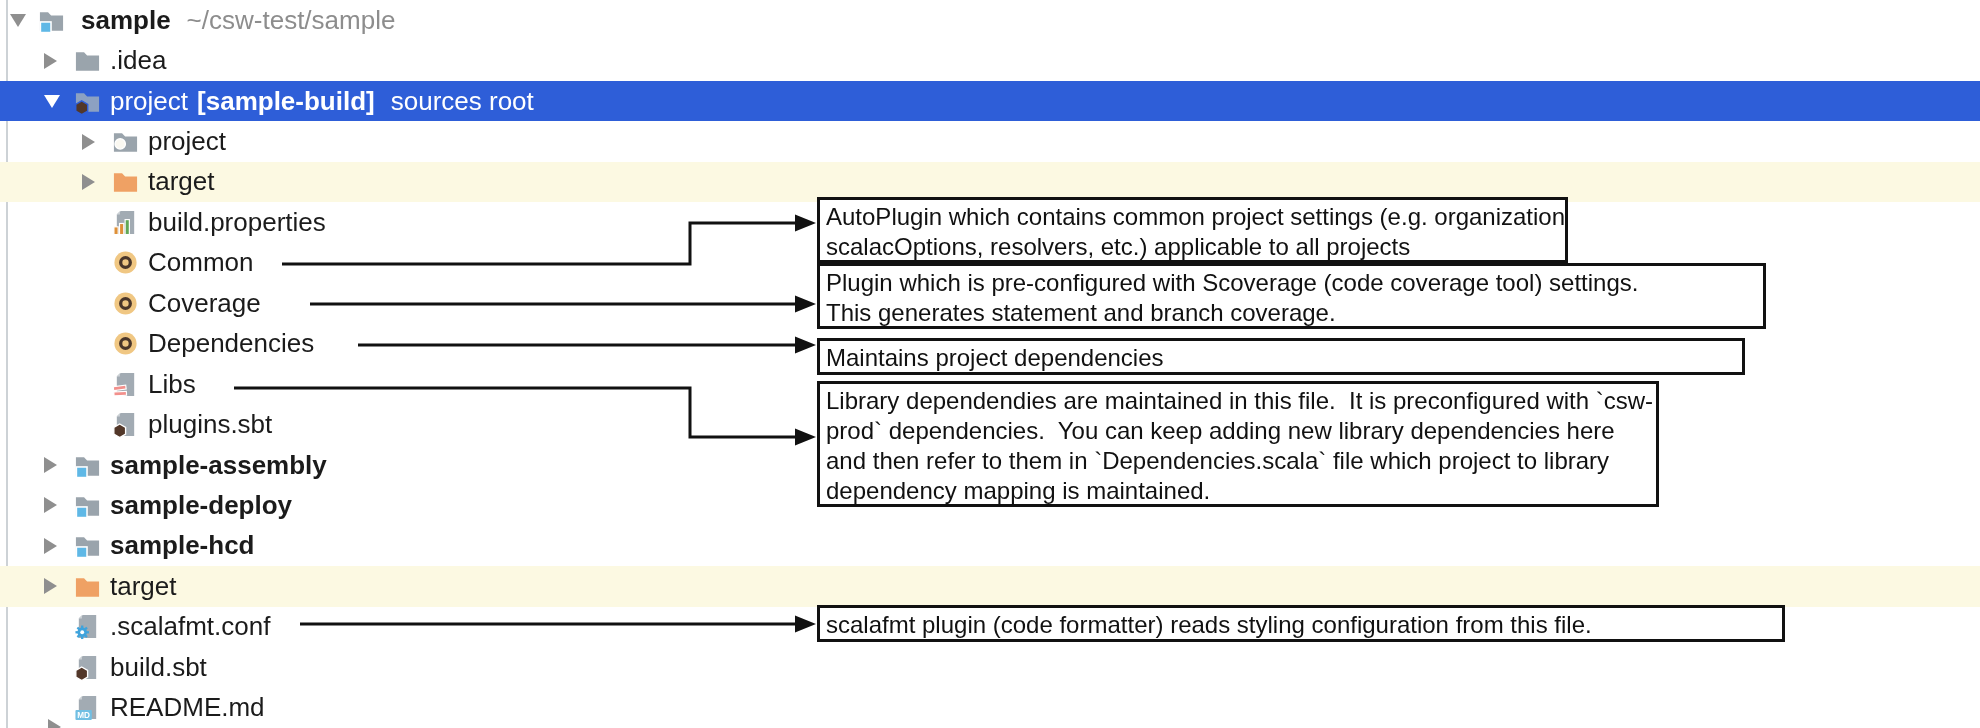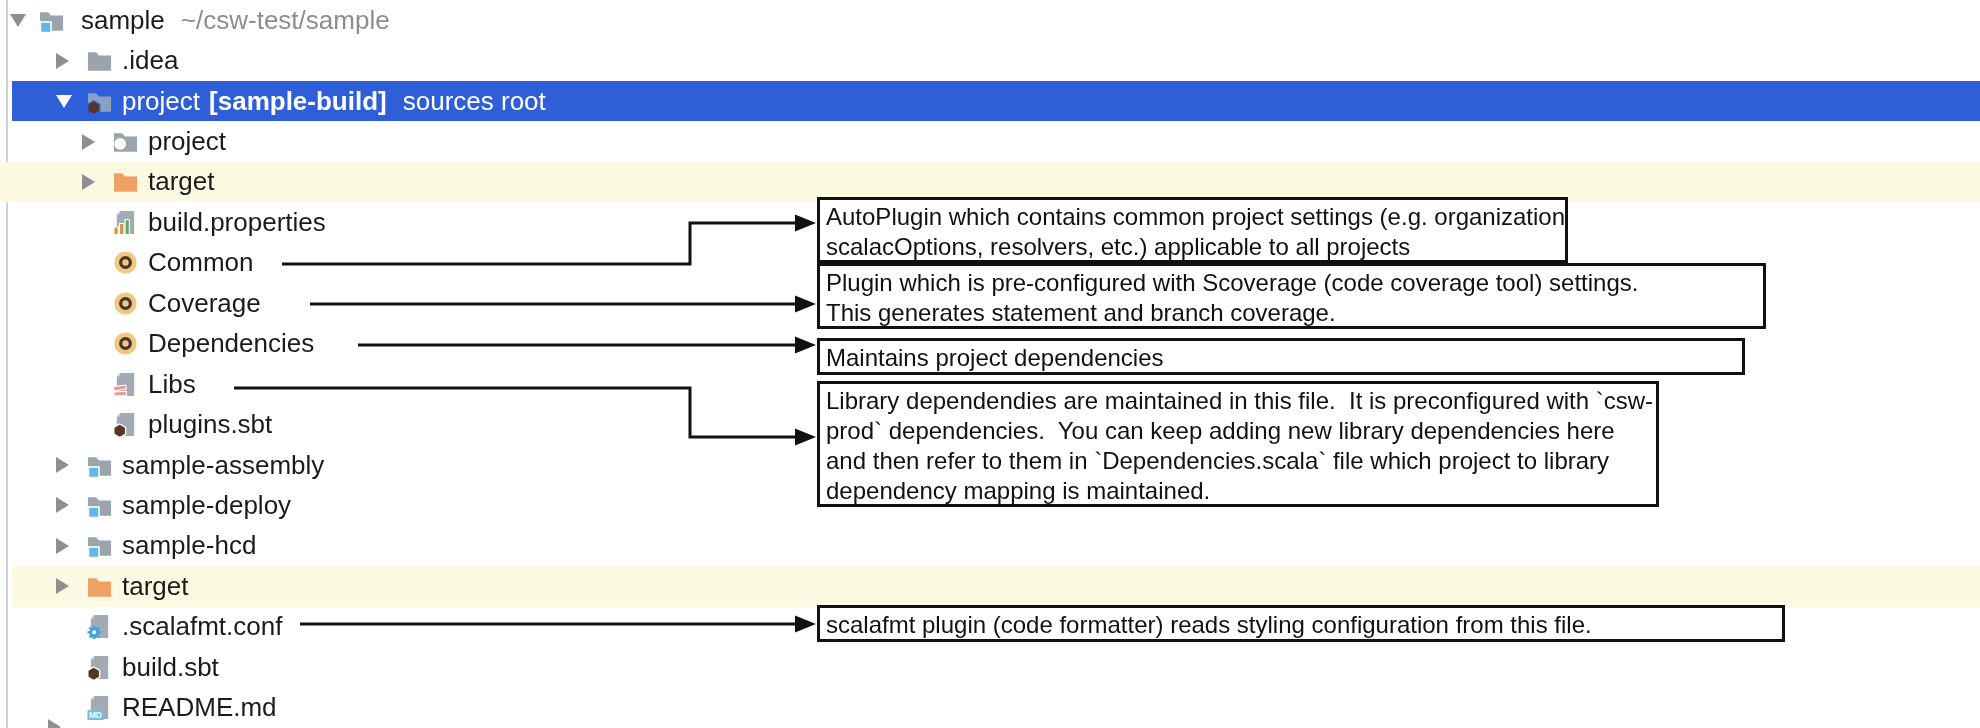--- a/index.html
+++ b/index.html
@@ -2,36 +2,36 @@
 <html style="--sel: #2E5ED8; --yellow: #FCF9E2; --ink-tree: #1B1B1B; --path: #8D8D8D; --chev: #8F8F8F; --ann: #111111;"><head>
 <meta charset="utf-8">
 <style>
   html,body{margin:0;padding:0;background:#fff;}
   .stage{position:relative;width:1980px;height:728px;background:#fff;overflow:hidden;
          font-family:"Liberation Sans","DejaVu Sans",sans-serif;}
   .guide{position:absolute;left:6px;top:0;width:2px;height:728px;background:#cdd2d6;z-index:0;}
   #tree{position:absolute;left:0;top:0;width:100%;z-index:1;}
   .row{display:flex;align-items:center;height:40.444px;font-size:26px;color:var(--ink-tree);white-space:nowrap;}
   .row.lvl0{padding-left:10px;}
-  .row.lvl1{padding-left:44px;margin-left:12px;}
+  .row.lvl1{padding-left:44px;}
   .row.lvl2{padding-left:82px;}
   .row.selected{background:var(--sel);color:#fff;}
   .row.highlight{background:var(--yellow);}
   .chev{width:30px;min-width:30px;display:flex;align-items:center;}
   .lvl0 .chev{width:28px;min-width:28px;}
   .tri-r{width:0;height:0;border-top:8px solid transparent;border-bottom:8px solid transparent;
          border-left:13px solid var(--chev);}
   .tri-d{width:0;height:0;border-left:8px solid transparent;border-right:8px solid transparent;
          border-top:13px solid var(--chev);}
   .selected .tri-d{border-top-color:#fff;}
   .icon{width:27px;height:27px;min-width:27px;margin-right:9px;display:flex;align-items:center;justify-content:center;}
   .lvl0 .icon{margin-right:16px;}
   .icon svg{width:27px;height:27px;overflow:visible;}
   .lbl{}
-  .bold{font-weight:normal;}
+  .bold{font-weight:bold;}
   .tag{font-weight:bold;margin-left:9px;}
   .sfx{margin-left:16px;color:var(--path);}
   .selected .sfx{color:#fff;}
   #arrows{position:absolute;left:0;top:0;z-index:2;pointer-events:none;}
   #annotations{position:absolute;left:0;top:0;z-index:3;}
   .box{position:absolute;background:#fff;border:3px solid var(--ann);color:var(--ann);
        font-size:24px;line-height:30px;padding:2px 6px;white-space:pre;overflow:hidden;box-sizing:border-box;}
   .partial-chev{position:absolute;left:48px;top:719px;width:0;height:0;
        border-top:8px solid transparent;border-bottom:8px solid transparent;border-left:13px solid var(--chev);z-index:1;}
 </style>

